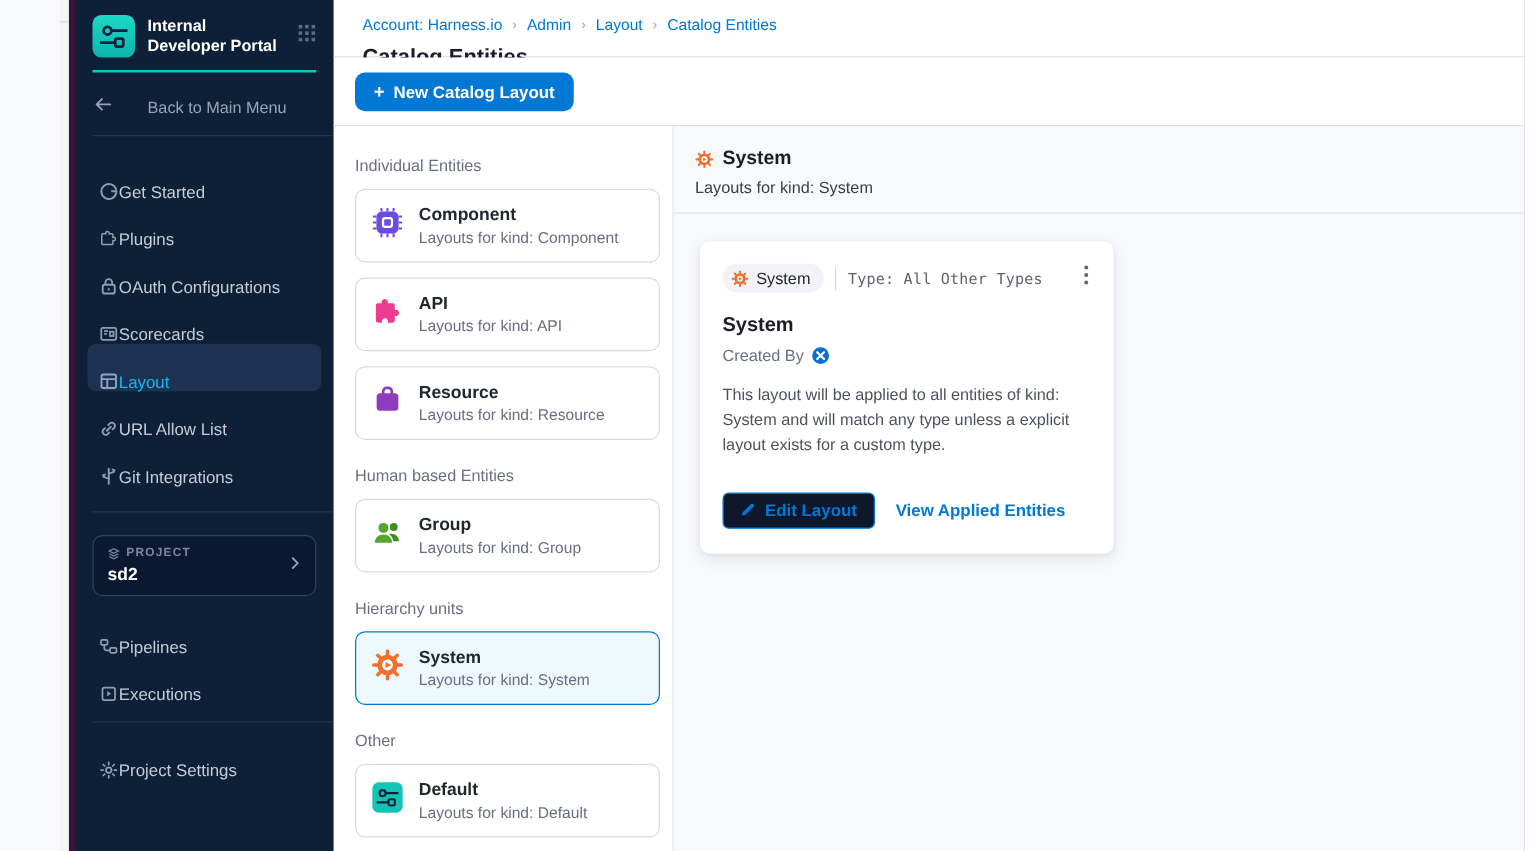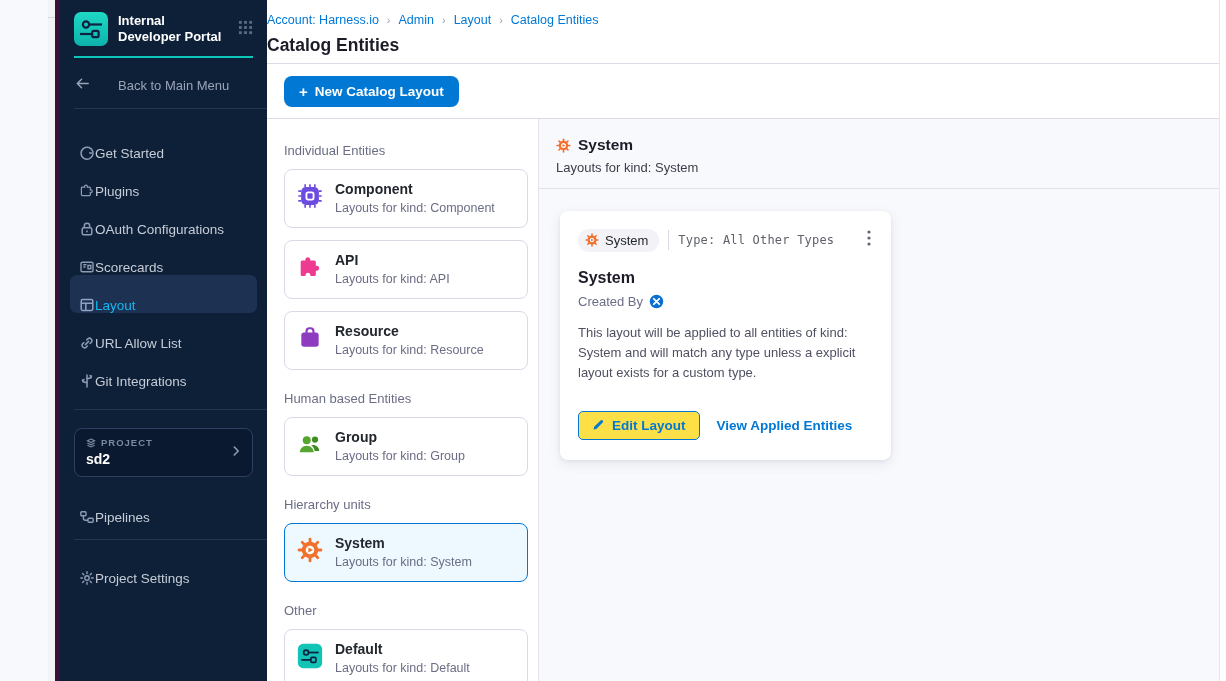--- a/index.html
+++ b/index.html
@@ -26,21 +26,21 @@
   .nav-item svg{color:#8e9cb2;flex-shrink:0;}
   .nav-item.active{background:#1d3152;color:#14b8f1;}
   .nav-item.active svg{color:#8fa3c2;}
   .project-card{margin:18px 14px 0;background:#0a1830;border:1px solid #2d4060;border-radius:8px;padding:8px 11px 9px;position:relative;cursor:pointer;}
   .project-label{font-size:9.5px;letter-spacing:1px;color:#7d89a3;font-weight:700;display:flex;gap:5px;align-items:center;}
   .project-name{color:#ffffff;font-weight:700;font-size:14px;margin-top:3px;}
   .project-chev{position:absolute;right:9px;top:50%;transform:translateY(-50%);color:#8fa0bd;}
 
   
   .main{flex:1;display:flex;flex-direction:column;min-width:0;}
-  .topbar{background:#fff;border-bottom:1px solid #dcdce6;padding:13px 0 0 0;height:64px;box-sizing:border-box;flex-shrink:0;}
+  .topbar{background:#fff;border-bottom:1px solid #dcdce6;padding:13px 0 0 23px;height:46px;box-sizing:border-box;flex-shrink:0;}
   .breadcrumbs{font-size:12.5px;color:#0278d5;display:flex;gap:8px;align-items:center;}
   .crumb{cursor:pointer;}
   .crumb-sep{color:#9a9aa8;font-size:11px;}
   .page-title{font-size:17.5px;font-weight:700;color:#1c1c28;margin-top:8px;}
   .toolbar{background:#fff;border-bottom:1px solid #dcdce6;height:55px;display:flex;align-items:center;padding-left:17px;box-sizing:border-box;flex-shrink:0;}
   .btn-primary{background:#0278d5;color:#fff;font-weight:700;font-size:13.5px;border:none;border-radius:8px;padding:8px 15px;display:flex;gap:7px;align-items:center;cursor:pointer;font-family:"Liberation Sans",sans-serif;}
   .btn-primary .plus{font-size:15px;font-weight:700;line-height:1;}
 
   .content{flex:1;display:flex;min-height:0;}
 
@@ -62,21 +62,21 @@
   .layout-card{width:331px;margin:22px 0 0 21px;background:#fff;border-radius:8px;box-shadow:0 1px 4px rgba(40,41,61,.06),0 4px 12px rgba(96,97,112,.12);padding:17px 18px 20px;box-sizing:border-box;}
   .badge-row{display:flex;align-items:center;}
   .badge{display:flex;align-items:center;gap:6px;background:#f2f2f7;border-radius:13px;padding:4px 11px 4px 7px;font-size:13px;color:#22272d;}
   .badge-sep{width:1px;height:20px;background:#d9dae6;margin:0 9px;}
   .type-text{font-family:"DejaVu Sans Mono",monospace;font-size:12px;color:#5f6269;letter-spacing:.2px;}
   .kebab{margin-left:auto;align-self:flex-start;cursor:pointer;padding:2px;}
   .card-title{font-size:16px;font-weight:700;color:#1c1c28;margin-top:17px;}
   .created-row{display:flex;align-items:center;gap:6px;margin-top:7px;font-size:13px;color:#6b6d85;}
   .card-desc{font-size:13px;color:#4f5162;line-height:1.55;margin-top:14px;width:302px;}
   .card-actions{display:flex;align-items:center;gap:17px;margin-top:28px;}
-  .btn-outline{display:flex;align-items:flex-start;gap:7px;border:1.5px solid #0278d5;color:#0278d5;border-radius:5px;background:#fde047;font-weight:700;font-size:13.5px;padding:6px 13px;cursor:pointer;font-family:"Liberation Sans",sans-serif;}
+  .btn-outline{display:flex;align-items:flex-start;gap:7px;border:1.5px solid #0278d5;color:#0278d5;border-radius:5px;background:#0f172a;font-weight:700;font-size:13.5px;padding:6px 13px;cursor:pointer;font-family:"Liberation Sans",sans-serif;}
   .link{color:#0278d5;font-weight:700;font-size:13.5px;cursor:pointer;}
 </style>
 </head>
 <body>
 
 <div class="page">
   <div class="edge-left"></div>
   <div class="edge-plum"></div>
 
   <div class="sidebar">
@@ -194,20 +194,27 @@
     </div>
 
     <div class="nav" style="padding-top:10px;">
       <div class="nav-item">
         <svg viewBox="0 0 16 16" width="16" height="16" fill="none" stroke="currentColor" stroke-width="1.4">
             <rect x="1.8" y="2.8" width="5.2" height="4" rx="1"></rect>
             <rect x="9" y="9.2" width="5.2" height="4" rx="1"></rect>
             <path d="M4.4 6.8v2.4a2 2 0 0 0 2 2H9"></path>
           </svg>
         <span>Pipelines</span>
+      </div>
+      <div class="nav-item">
+        <svg viewBox="0 0 16 16" width="16" height="16" fill="none" stroke="currentColor" stroke-width="1.4">
+            <rect x="3" y="3" width="10" height="10" rx="1.5"></rect>
+            <path d="M6.8 5.8l3 2.2-3 2.2z" fill="currentColor" stroke="none"></path>
+          </svg>
+        <span>Executions</span>
       </div>
     </div>
 
     <div class="side-rule" style="margin:14px 0 0 14px;"></div>
 
     <div class="nav" style="padding-top:8px;">
       <div class="nav-item">
         <svg viewBox="0 0 16 16" width="16" height="16" fill="none" stroke="currentColor" stroke-width="1.4" stroke-linecap="round">
             <circle cx="8" cy="8" r="2.2"></circle>
             <path d="M8 1.8v1.7M8 12.5v1.7M1.8 8h1.7M12.5 8h1.7M3.6 3.6l1.2 1.2M11.2 11.2l1.2 1.2M12.4 3.6l-1.2 1.2M4.8 11.2l-1.2 1.2"></path>

